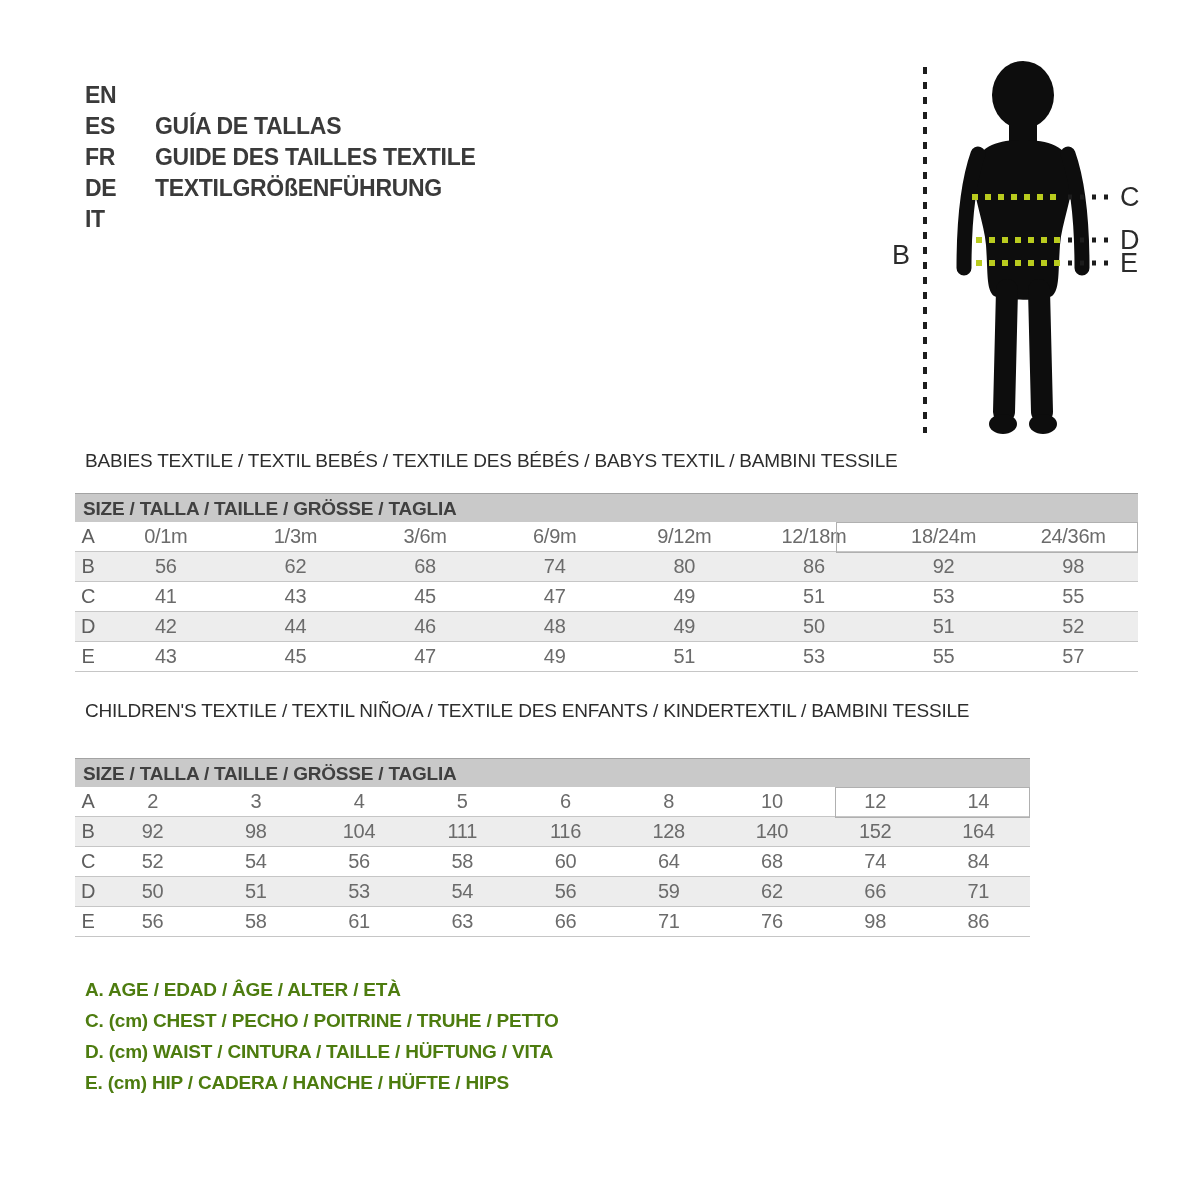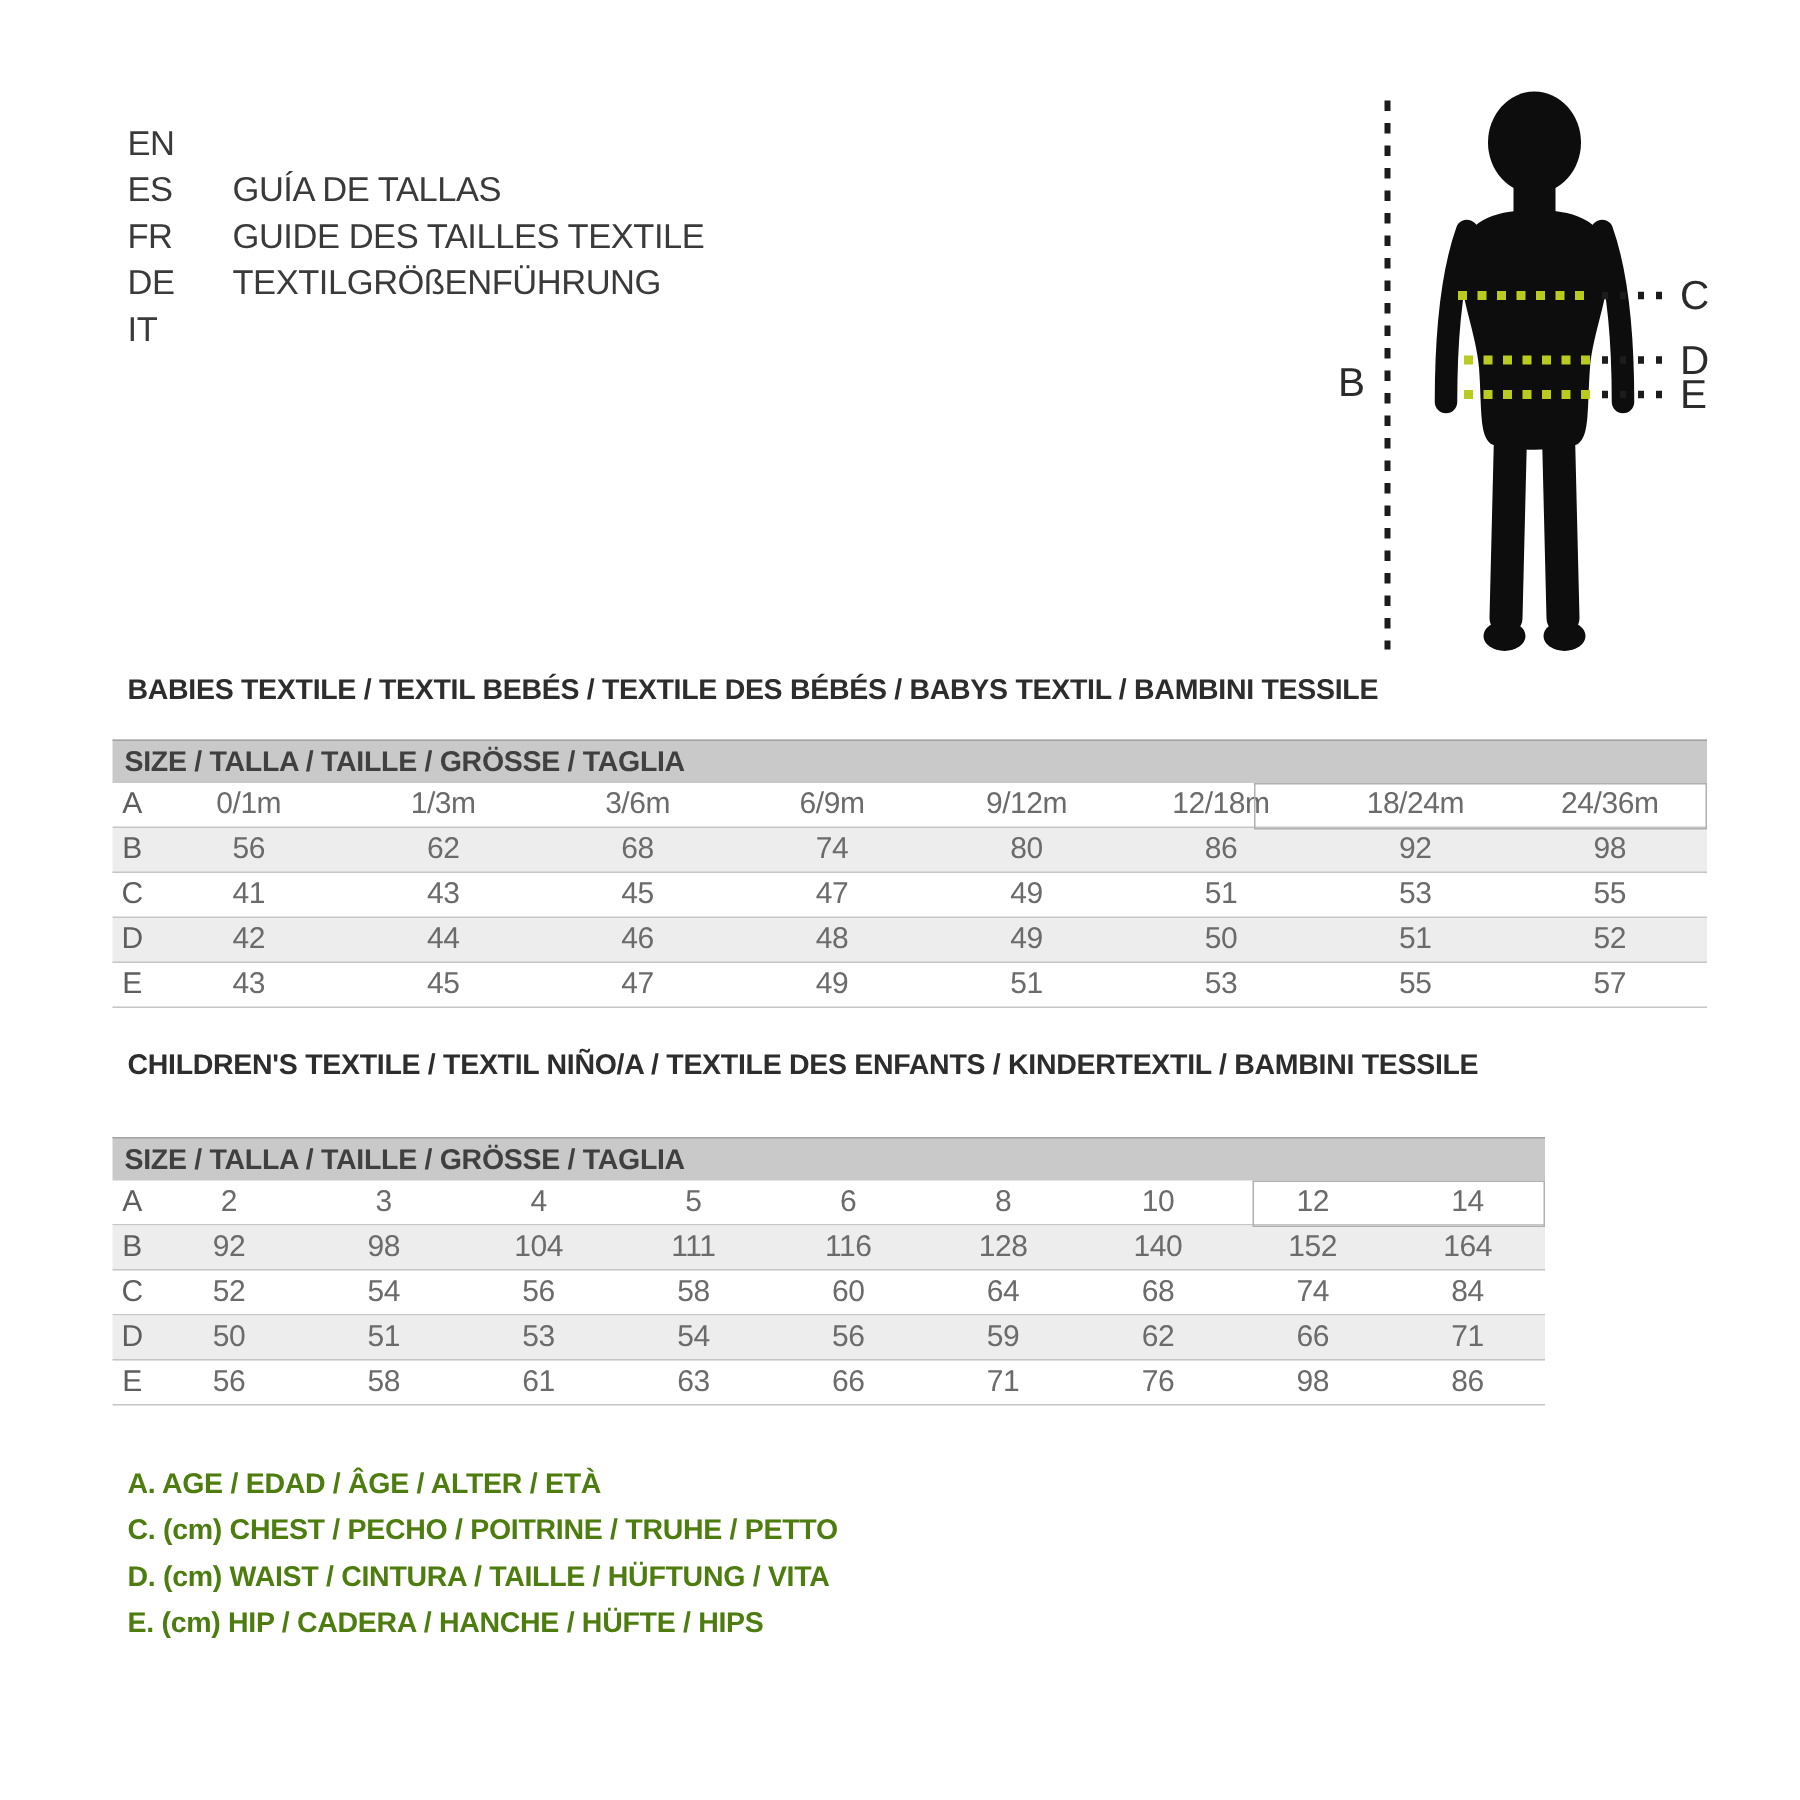--- a/index.html
+++ b/index.html
@@ -5,32 +5,32 @@
   html,body{margin:0;padding:0;background:#ffffff;}
   body{width:1200px;height:1200px;position:relative;
        font-family:"Liberation Sans","DejaVu Sans",sans-serif;
        font-stretch:condensed;
        --green:#b9cb1e; --ink:#0d0d0d; --guide:#1c1c1c;}
   .page{position:absolute;left:0;top:0;width:1200px;height:1200px;background:#fff;overflow:hidden;}
 
   
   .langs{position:absolute;left:85px;top:80px;}
   .lang-row{display:grid;grid-template-columns:70px auto;height:31px;line-height:31px;}
-  .lang-code,.lang-title{font-size:23px;font-weight:normal;color:#3a3a3a;letter-spacing:-0.3px;white-space:pre;}
+  .lang-code,.lang-title{font-size:23px;font-weight:bold;color:#3a3a3a;letter-spacing:-0.3px;white-space:pre;}
 
   
   .figure{position:absolute;left:880px;top:40px;}
   .silhouette{fill:var(--ink);}
   .limb{fill:none;stroke:var(--ink);}
   .green-line{stroke:var(--green);}
   .dark-line{stroke:var(--guide);}
   .fig-label{font-size:27px;fill:#2b2b2b;font-family:inherit;}
 
   
-  .sec-title{position:absolute;left:85px;margin:0;font-size:19px;font-weight:bold;
+  .sec-title{position:absolute;left:85px;margin:0;font-size:19px;font-weight:normal;
              color:#2d2d2d;letter-spacing:-0.2px;white-space:pre;}
   .babies-title{top:450px;}
   .children-title{top:700px;}
 
   
   .table{position:absolute;}
   .babies{left:75px;top:493px;width:1063px;}
   .children{left:75px;top:758px;width:955px;}
   .thead{height:29px;line-height:29px;background:#c9c9c9;border-top:1px solid #a3a3a3;
          box-sizing:border-box;font-size:19px;font-weight:bold;color:#404040;

